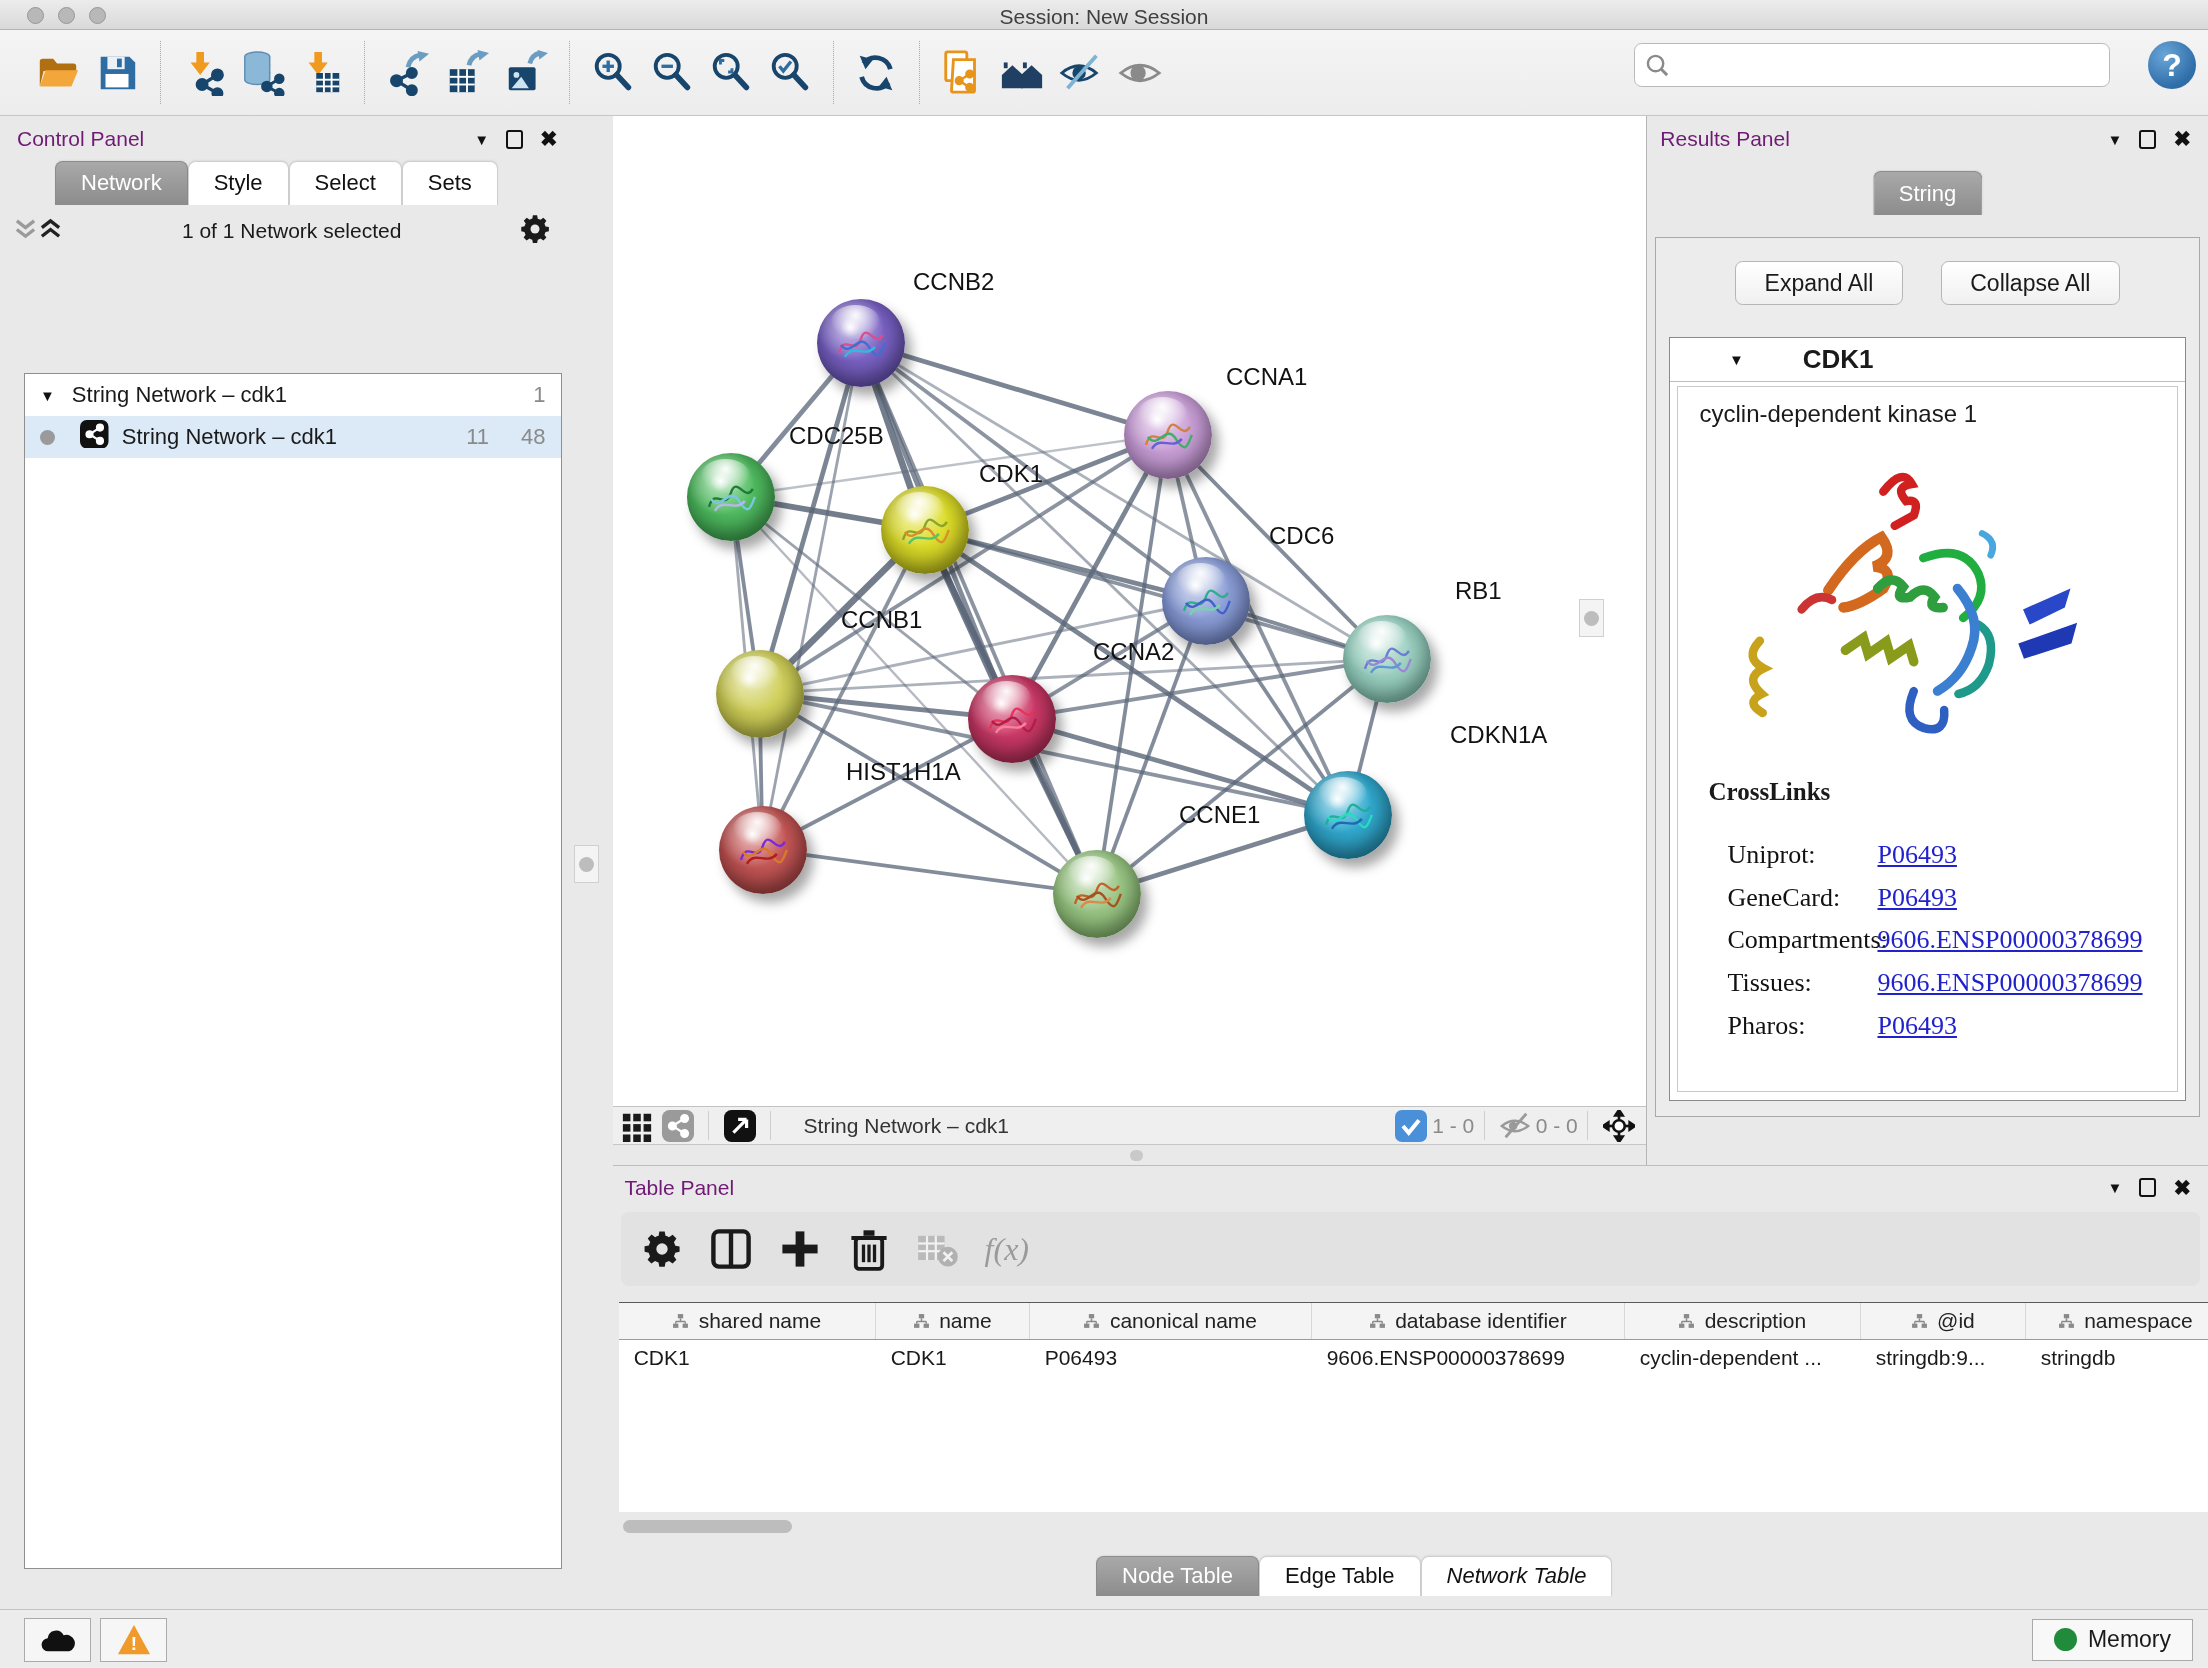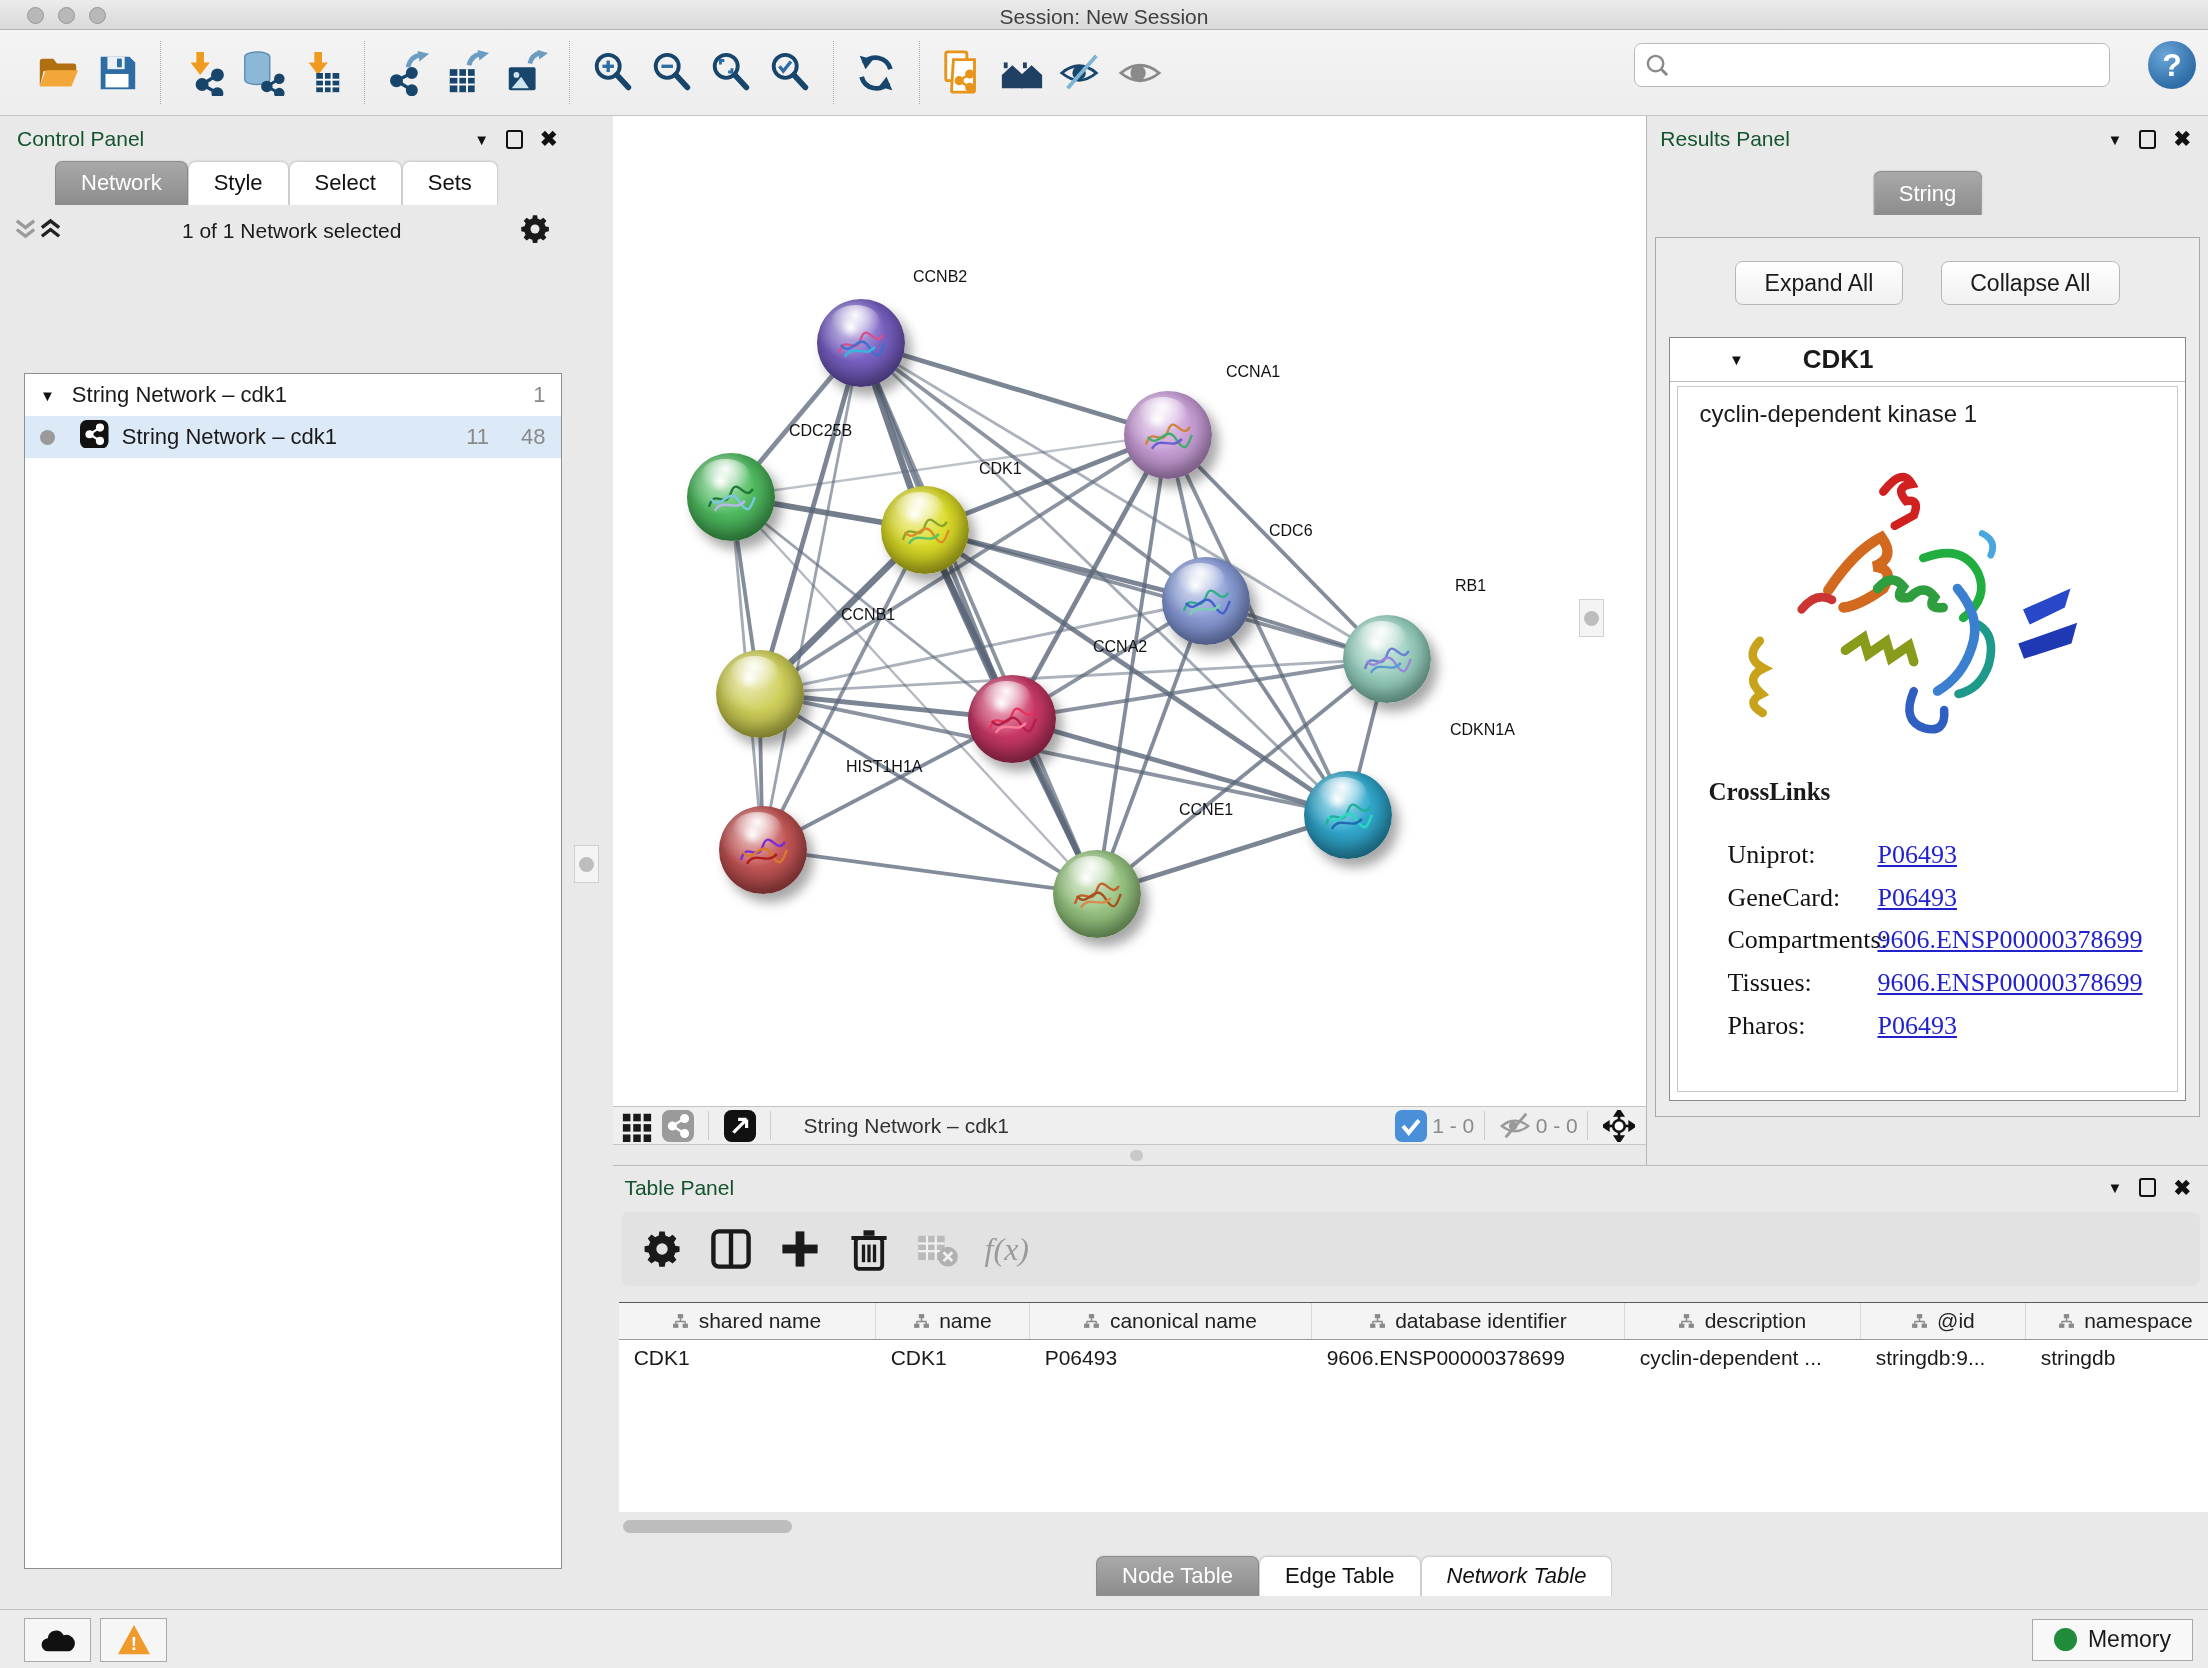--- a/index.html
+++ b/index.html
@@ -24,21 +24,21 @@
   .tb-btn { width:59px; height:59px; display:flex; align-items:center; justify-content:center; border-radius:5.7px; }
   .tb-btn svg { width:46px; height:46px; }
   .search-wrap { position:absolute; left:1634px; top:13.3px; width:476px; height:44px;
     background:#fff; border:1px solid #b9b9b9; border-radius:7.6px; display:flex; align-items:center; padding:0 9.5px; }
   .search-wrap input { border:none; outline:none; flex:1; font-size:21px; margin-left:7.6px; background:transparent; }
   .help-btn { position:absolute; left:2148px; top:11.4px; width:48px; height:48px; border-radius:50%;
     background:radial-gradient(circle at 35% 30%, #6aa6d8, #2f6da8 70%); color:#fff; font-weight:bold;
     font-size:32px; display:flex; align-items:center; justify-content:center; }
 
   
-  .panel-title { font-size:21px; color:#14532d; }
+  .panel-title { font-size:21px; color:#701a75; }
   .panel-icons { display:flex; align-items:center; gap:17px; }
   .tri { font-size:15px; color:#111; }
   .float-ic { width:17px; height:19px; border:2.4px solid #111; border-radius:2.9px; }
   .close-ic { font-size:21px; color:#111; font-weight:bold; }
 
   .tab { height:44px; padding:0 25px; display:flex; align-items:center; justify-content:center;
     font-size:22px; background:#fff; color:#111; border:1px solid #cfcfcf; border-bottom:none;
     border-radius:7.6px 7.6px 0 0; box-shadow:0 -1px 1.9px rgba(0,0,0,.06); }
   .tab.sel { background:linear-gradient(#a9a9a9,#8c8c8c); color:#fff; border-color:#8c8c8c; }
 
@@ -56,21 +56,21 @@
 
   
   .right-col { position:absolute; left:613px; top:116px; right:0; height:1049px; display:flex; }
   .net-area { flex:1; display:flex; flex-direction:column; position:relative; }
   .net-canvas { position:relative; background:#fff; height:990px; overflow:hidden; }
   .net-canvas svg.edges { position:absolute; left:0; top:0; }
   .node { position:absolute; border-radius:50%; }
   .node .shine { position:absolute; left:16%; top:7%; width:56%; height:38%; border-radius:50%;
     background:radial-gradient(ellipse at 50% 30%, rgba(255,255,255,.95), rgba(255,255,255,0) 75%); }
   .node svg { position:absolute; left:16%; top:26%; width:68%; height:52%; }
-  .node-label { position:absolute; font-size:16px; color:#111; white-space:nowrap; }
+  .node-label { position:absolute; font-size:24px; color:#111; white-space:nowrap; }
   .net-bar { height:38px; background:#efefef; border-top:1px solid #c2c2c2; display:flex; align-items:center; font-size:21px; color:#8a8a8a; }
   .net-bar .nb-sep { width:0; height:28.5px; border-left:1px solid #cdcdcd; margin:0 9.5px; }
   .nb-ic { width:32px; height:32px; display:flex; align-items:center; justify-content:center; margin:0 4.8px; }
   .net-name { color:#333; margin:0 23px; flex:1; }
   .h-split { height:21px; background:#e9e9e9; border-top:1px solid #c6c6c6; position:relative; }
   .h-split .pill { position:absolute; left:50%; top:4.8px; width:13.3px; height:11.4px; border-radius:6.7px; background:#c9c9c9; }
 
   
   .results-panel { width:562px; background:#e9e9e9; border-left:1.9px solid #b5b5b5; position:relative; }
   .rp-head { display:flex; align-items:center; justify-content:space-between; padding:11.4px 17px 0 13.3px; }

